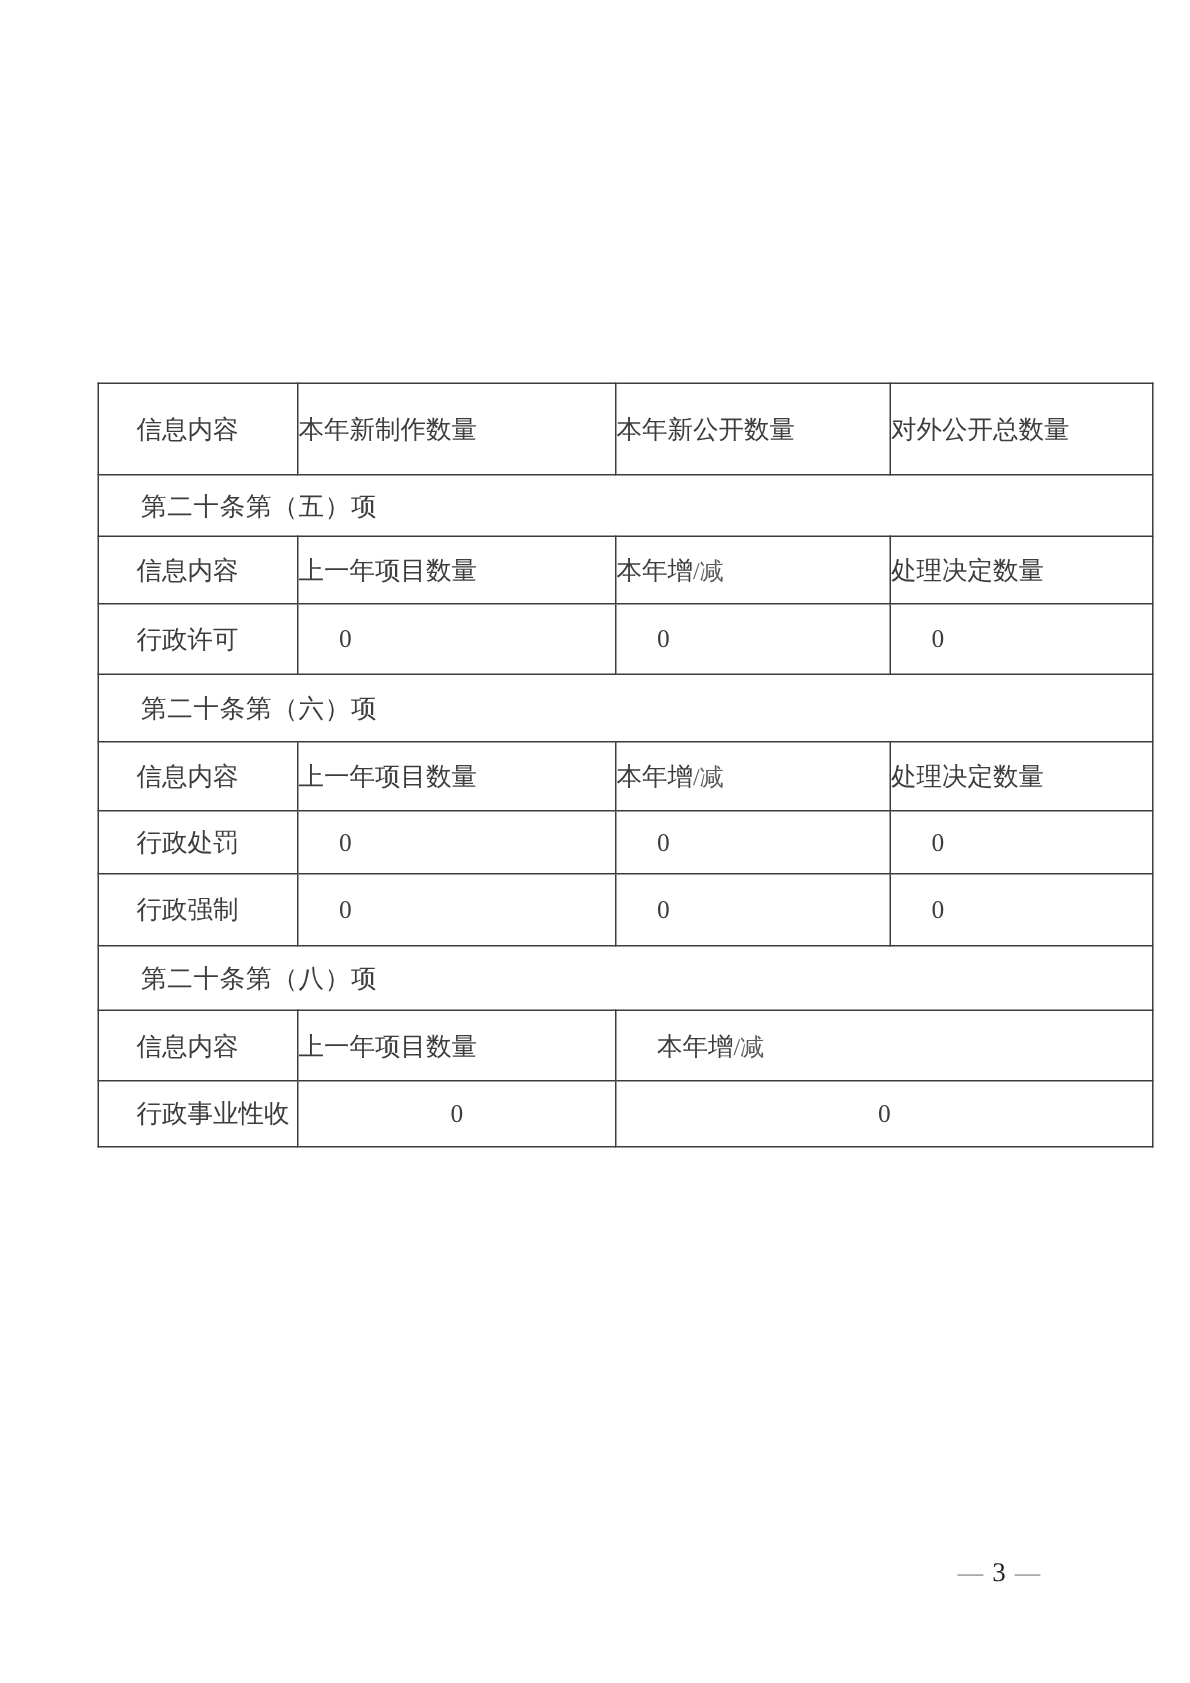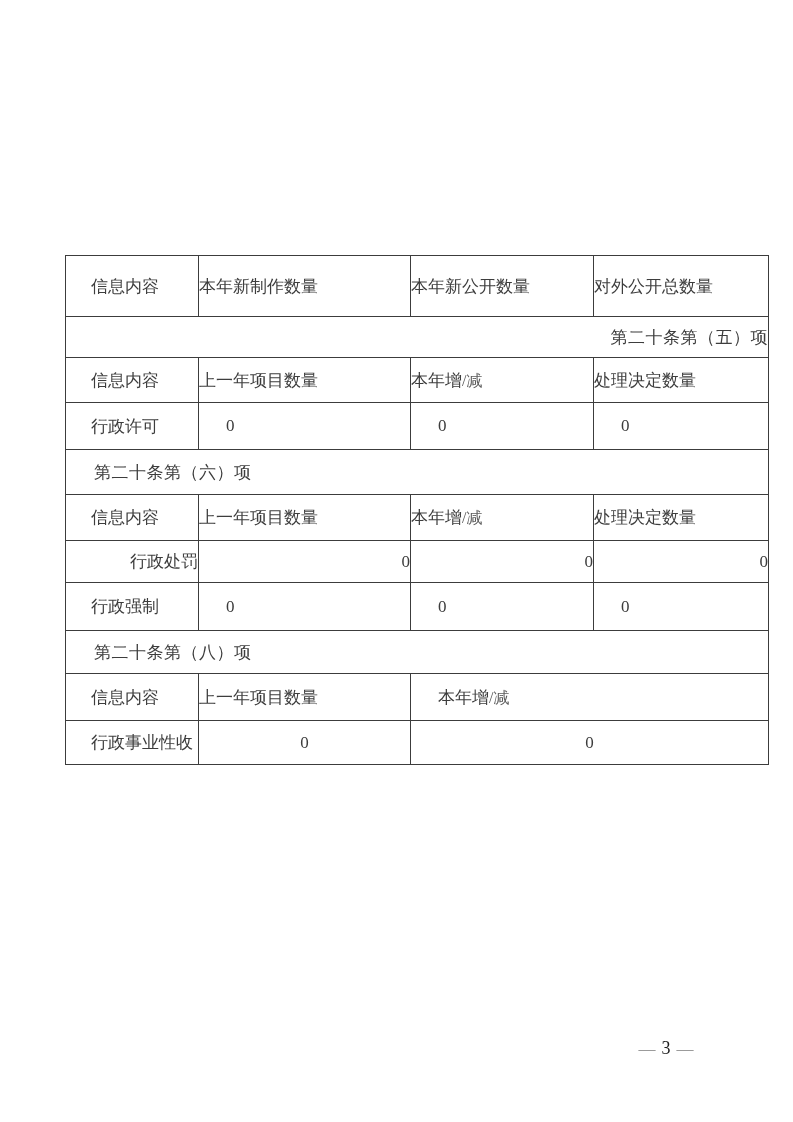--- a/index.html
+++ b/index.html
@@ -73,24 +73,24 @@
     white-space: nowrap;
   }
   .footer-dash { color: #8a8a8a; padding: 0 6px; }
   .footer-num { color: #1f1f1f; font-size: 18px; }
 
   
   tr.h45 { height: 45px; }
   tr.h61 { height: 61px; }
   tr.h46 { height: 46px; }
   tr.h44 { height: 44px; }
-  tr.h41 { height: 41px; text-align: right; }
+  tr.h41 { height: 41px; }
   tr.h47 { height: 47px; }
   tr.h84 { height: 84px; }
-  tr.h42 { height: 42px; text-align: right; }
+  tr.h42 { height: 42px; }
   tr.h48 { height: 48px; }
   tr.h43 { height: 43px; }
 </style>
 </head>
 <body>
 
 <div class="page">
 
   <table class="report">
     <colgroup>

